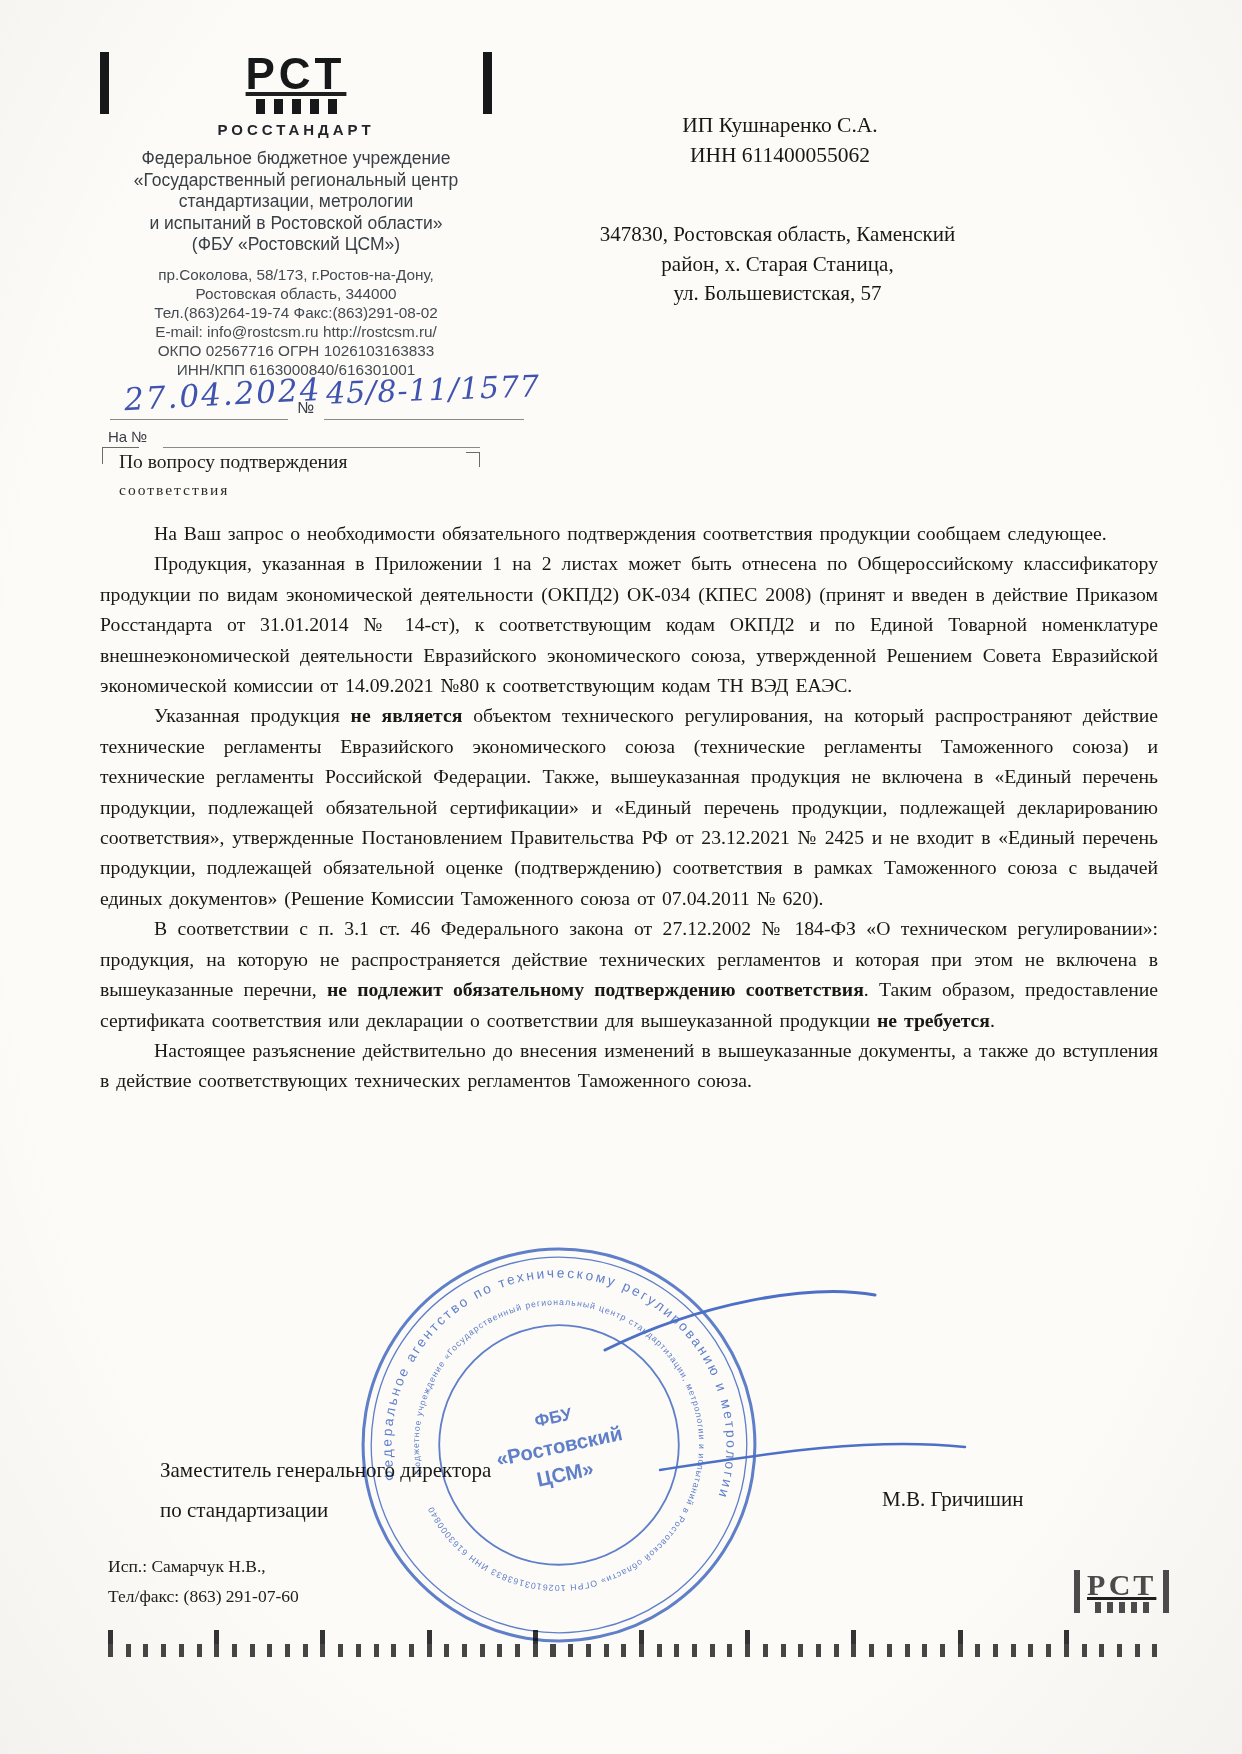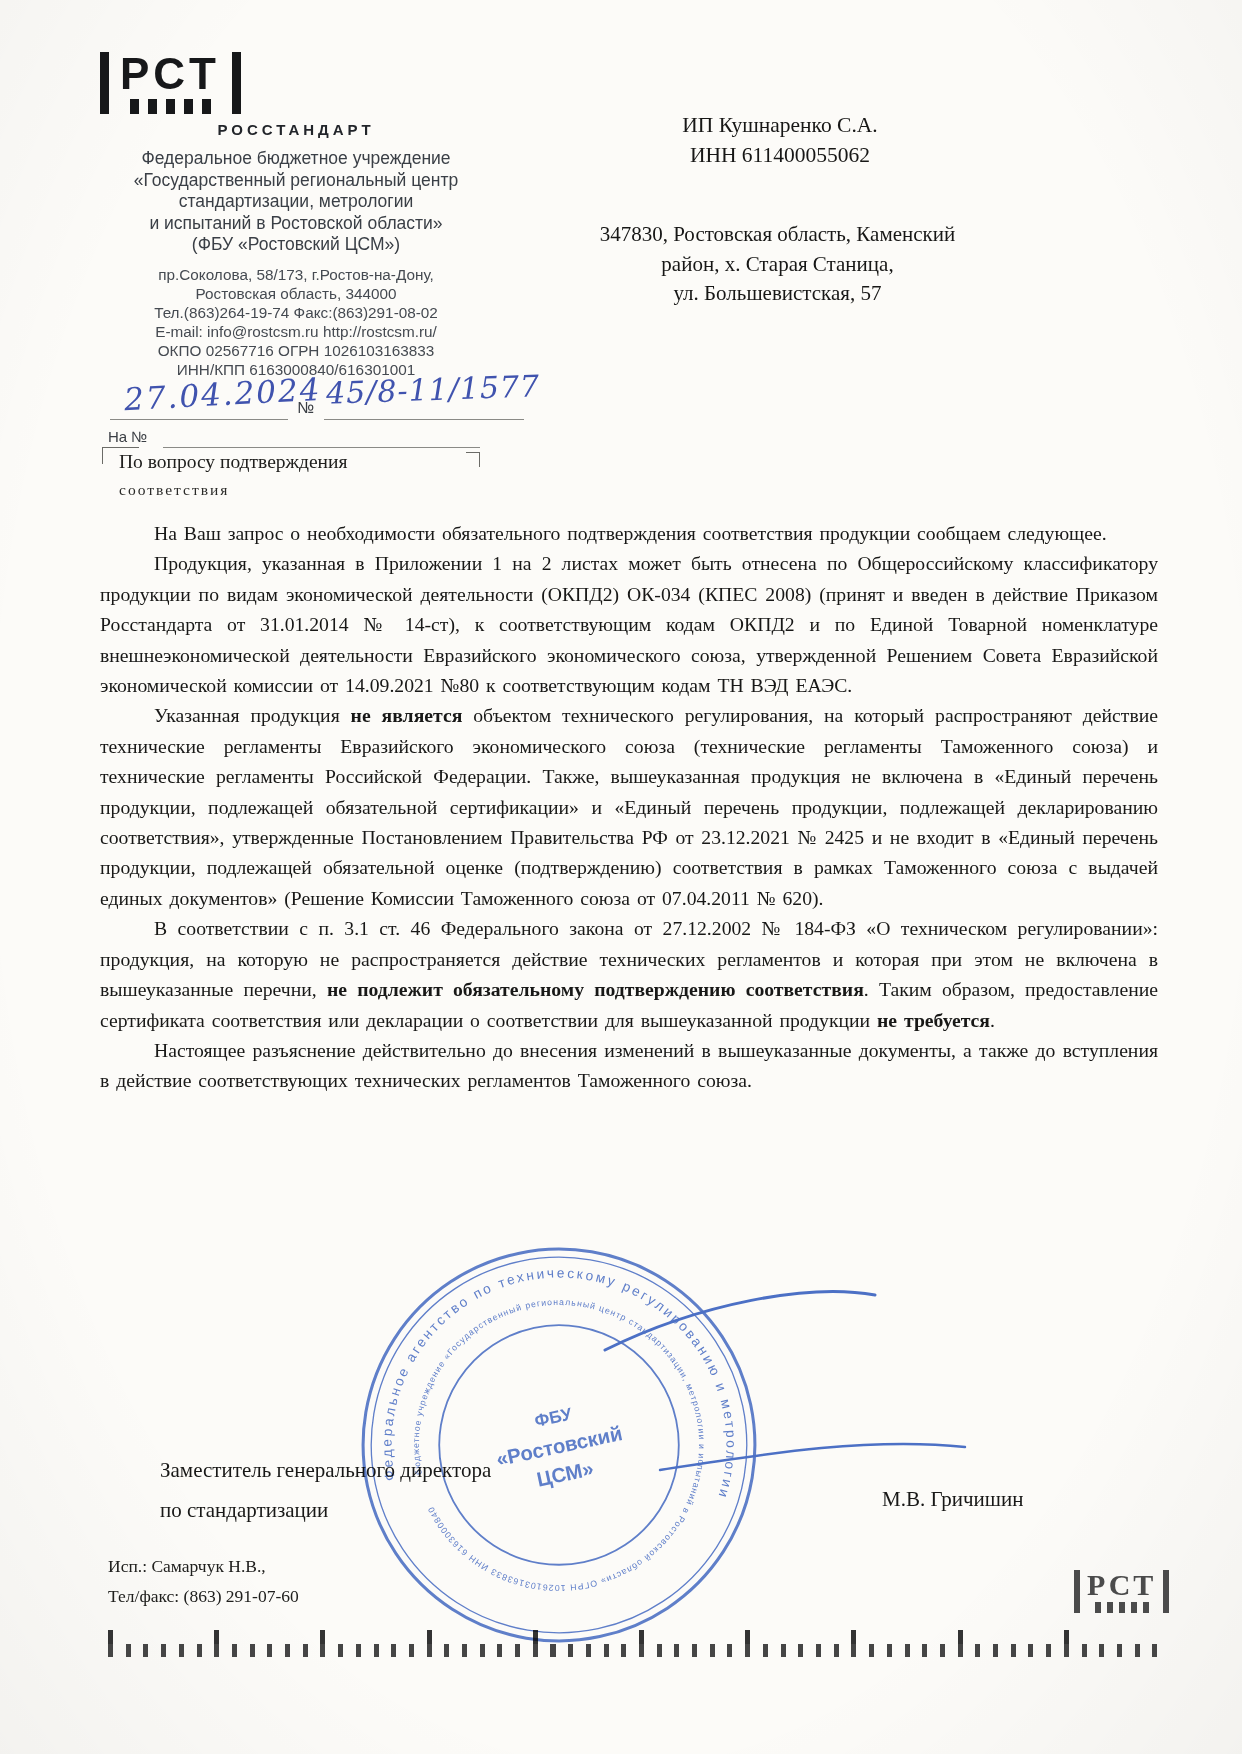--- a/index.html
+++ b/index.html
@@ -11,21 +11,21 @@
   .page::after{
     content:"";position:absolute;inset:0;pointer-events:none;
     background:radial-gradient(ellipse at 50% 45%, rgba(0,0,0,0) 70%, rgba(0,0,0,0.035) 100%);
   }
 
   
   .letterhead{
     position:absolute;left:100px;top:52px;width:392px;text-align:center;
     font-family:"Liberation Sans",sans-serif;
   }
-  .rst-logo{display:flex;justify-content:flex-start;align-items:stretch;gap:11px;}
+  .rst-logo{display:flex;justify-content:space-between;align-items:stretch;gap:11px;text-decoration:underline;}
   .rst-bar{width:9px;background:#17181a;}
   .rst-center{display:flex;flex-direction:column;align-items:center;}
   .rst-letters{font-weight:800;font-size:44px;line-height:44px;letter-spacing:5px;color:#17181a;}
   .rst-ticks{display:flex;gap:9px;margin-top:3px;}
   .rst-ticks span{width:9px;height:15px;background:#17181a;}
   .agency{margin-top:7px;font-size:15px;font-weight:bold;letter-spacing:4px;color:#22252a;}
   .org{margin-top:10px;font-size:17.5px;line-height:21.5px;color:#3a3f46;font-weight:500;}
   .contact{margin-top:9px;font-size:15.3px;line-height:19px;color:#454a51;}
 
   

